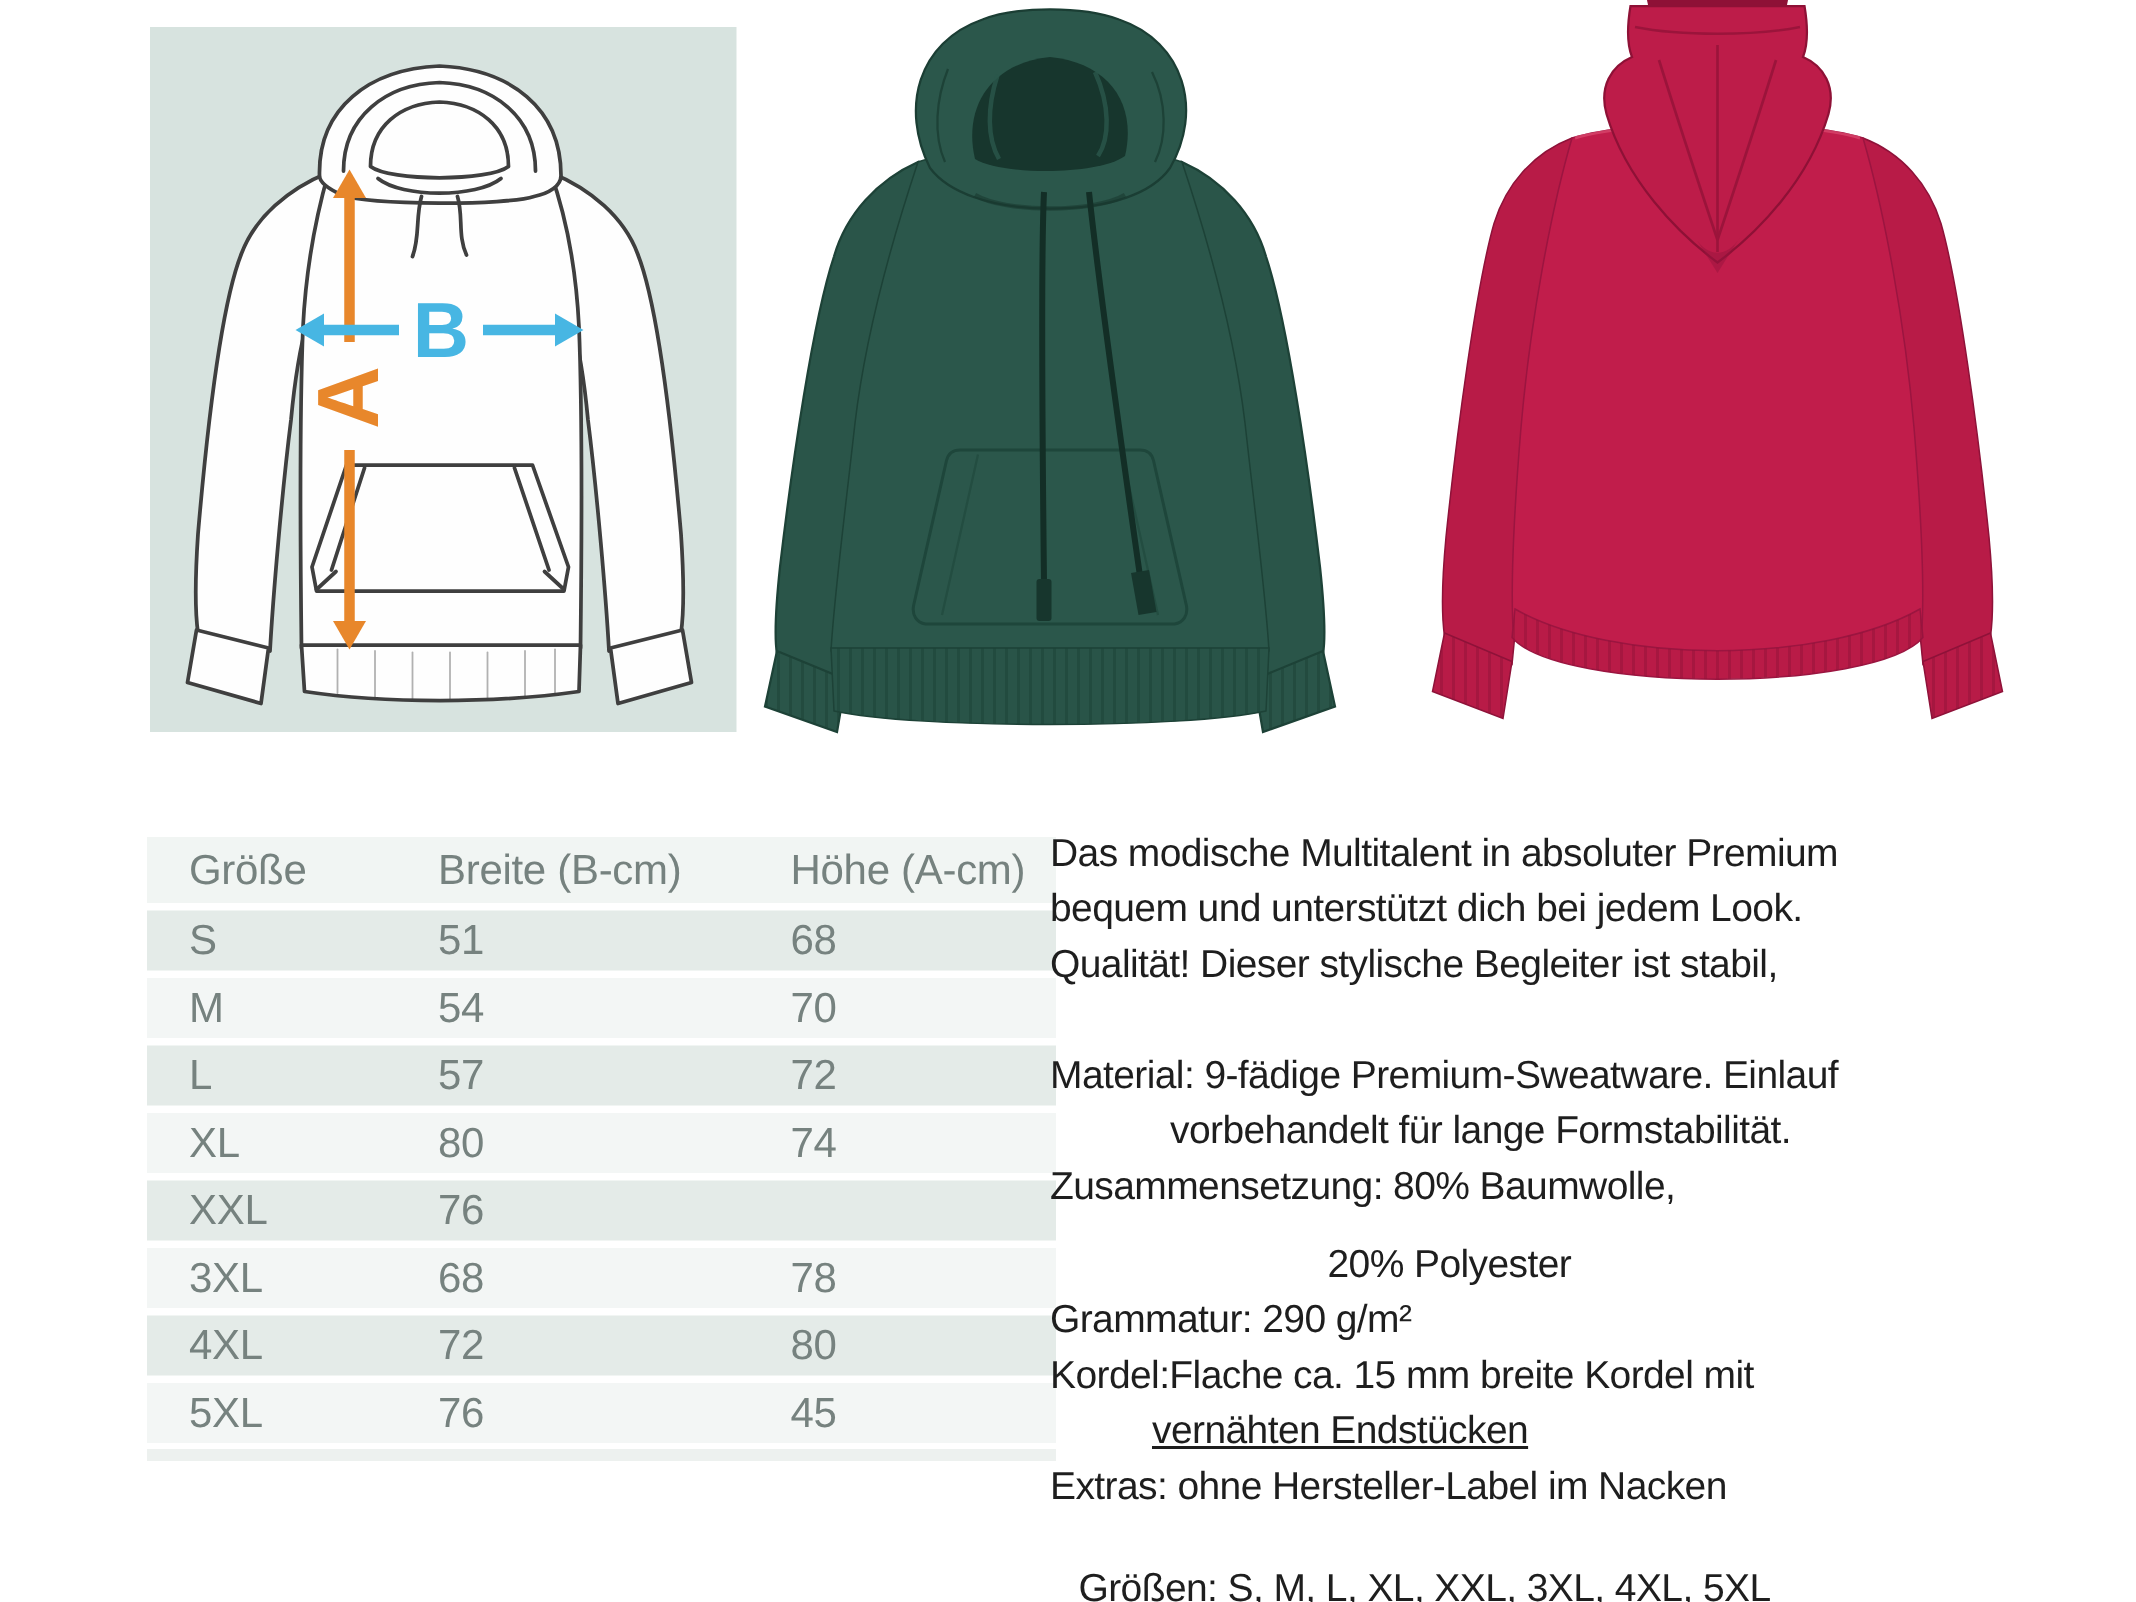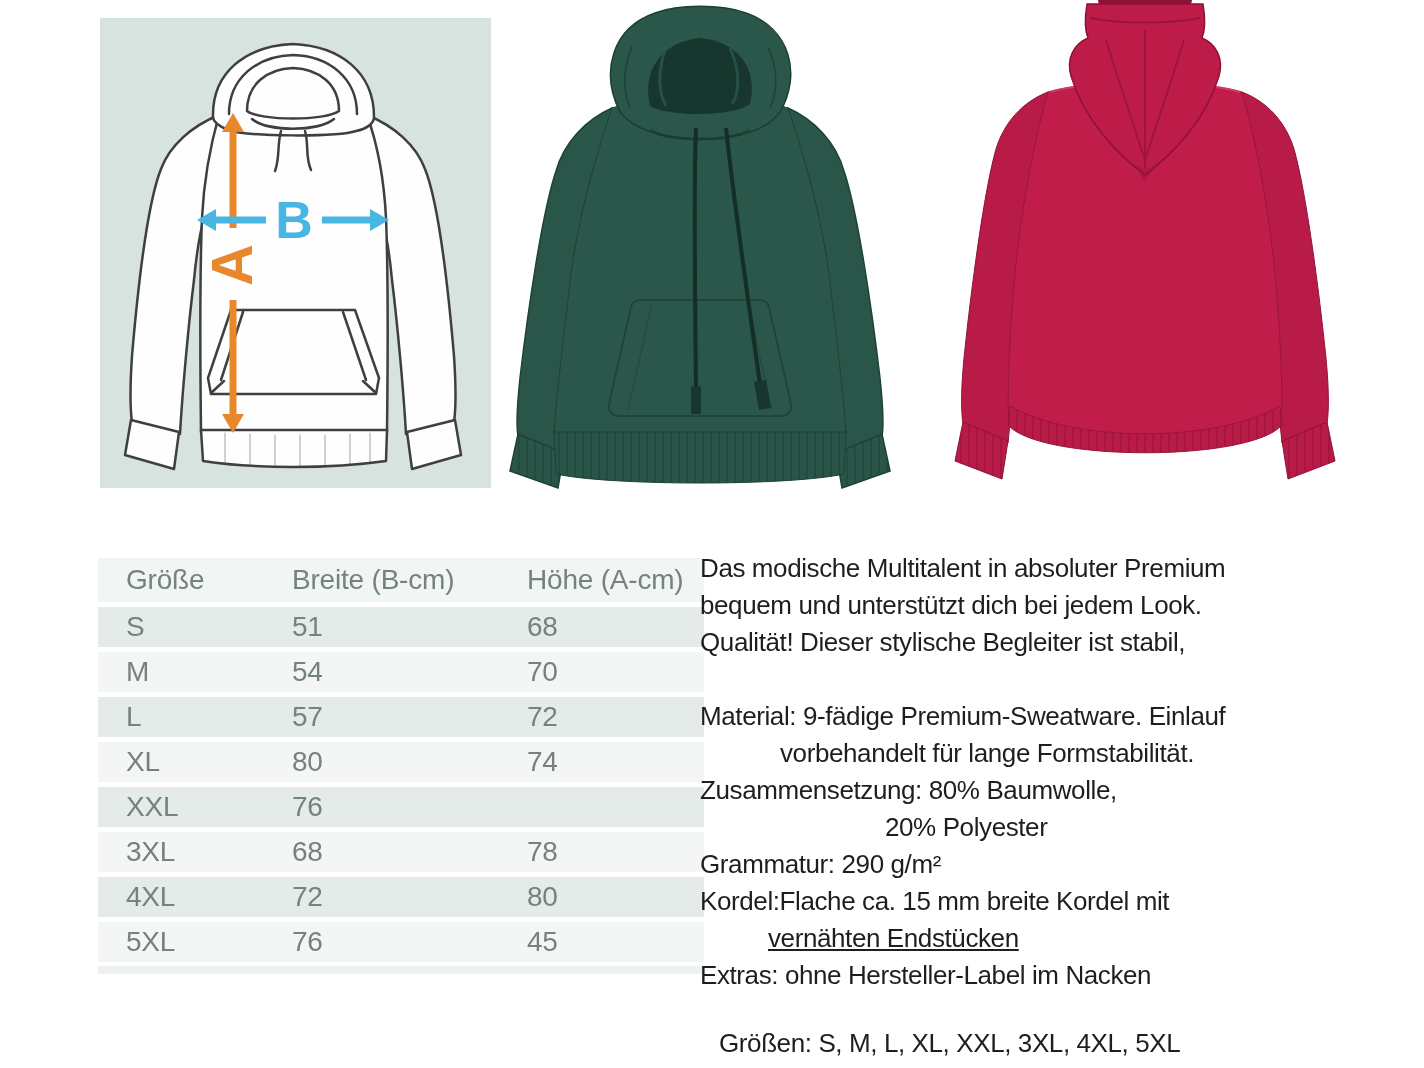--- a/index.html
+++ b/index.html
@@ -28,21 +28,21 @@
 
   
   .note{position:absolute;left:100px;top:1026px;font-size:26px;letter-spacing:-0.4px;color:#181818;}
 
   
   .desc{position:absolute;left:700px;top:550px;width:640px;font-size:26px;line-height:37px;letter-spacing:-0.4px;color:#1e1e1e;}
   .dline{height:37px;white-space:nowrap;}
   .gap-large{margin-top:37px;}
   .gap-bottom{margin-top:31px;margin-left:19px;}
   .ind-1{padding-left:80px;}
-  .ind-2{padding-left:185px;}
+  .ind-2{padding-left:185px;margin-top:15px;}
   .ind-3{padding-left:68px;text-decoration:underline;}
 </style>
 </head>
 <body>
 
 <div class="stage">
 
   <div class="panel">
     <svg viewBox="0 0 391 470">
       <g stroke="#3f3f3f" stroke-width="2.5" fill="#fefefe" stroke-linejoin="round" stroke-linecap="round">

